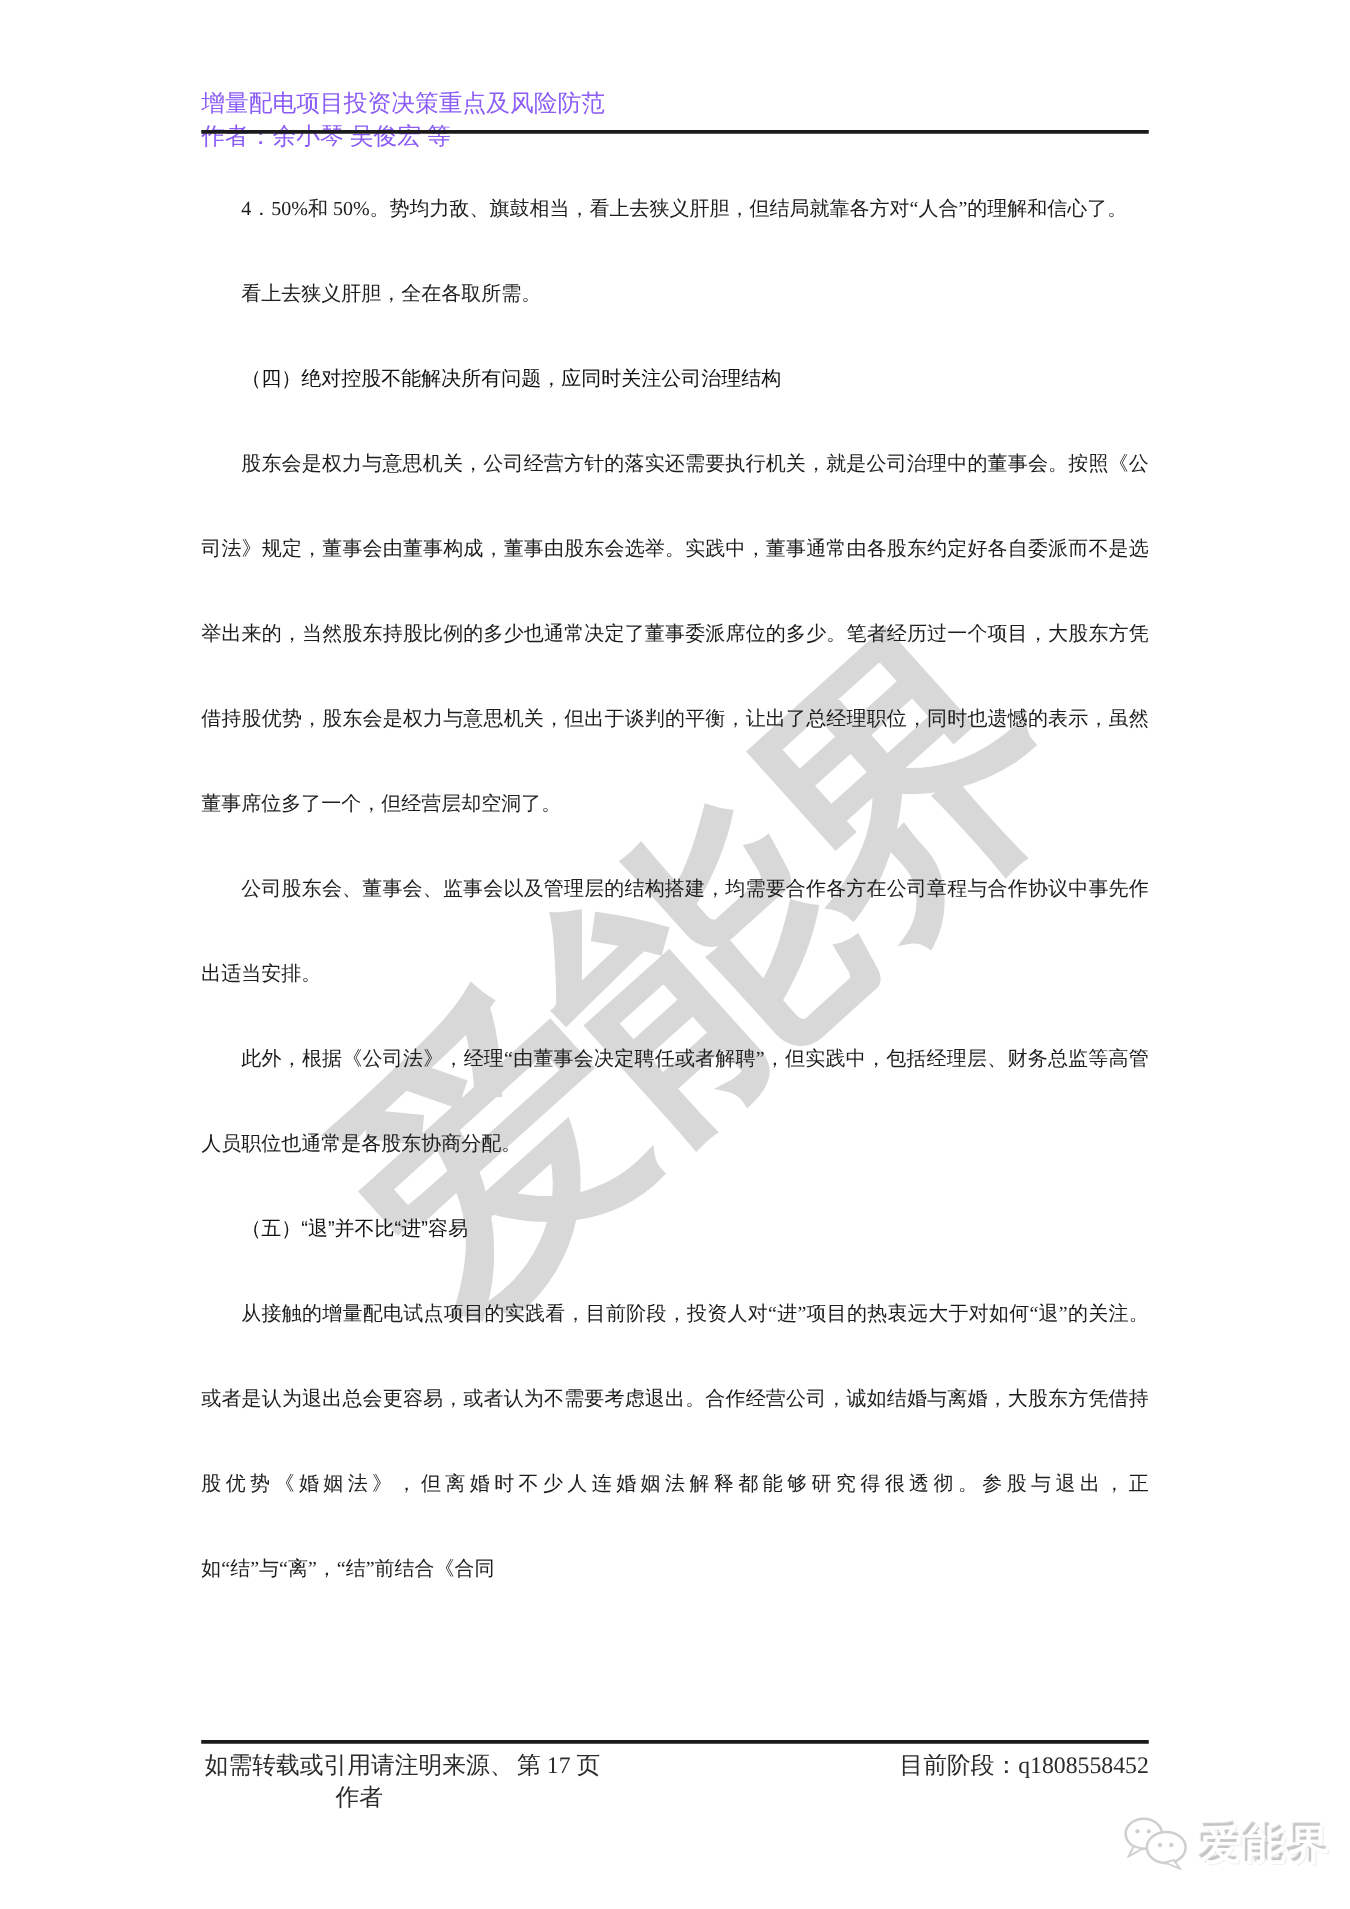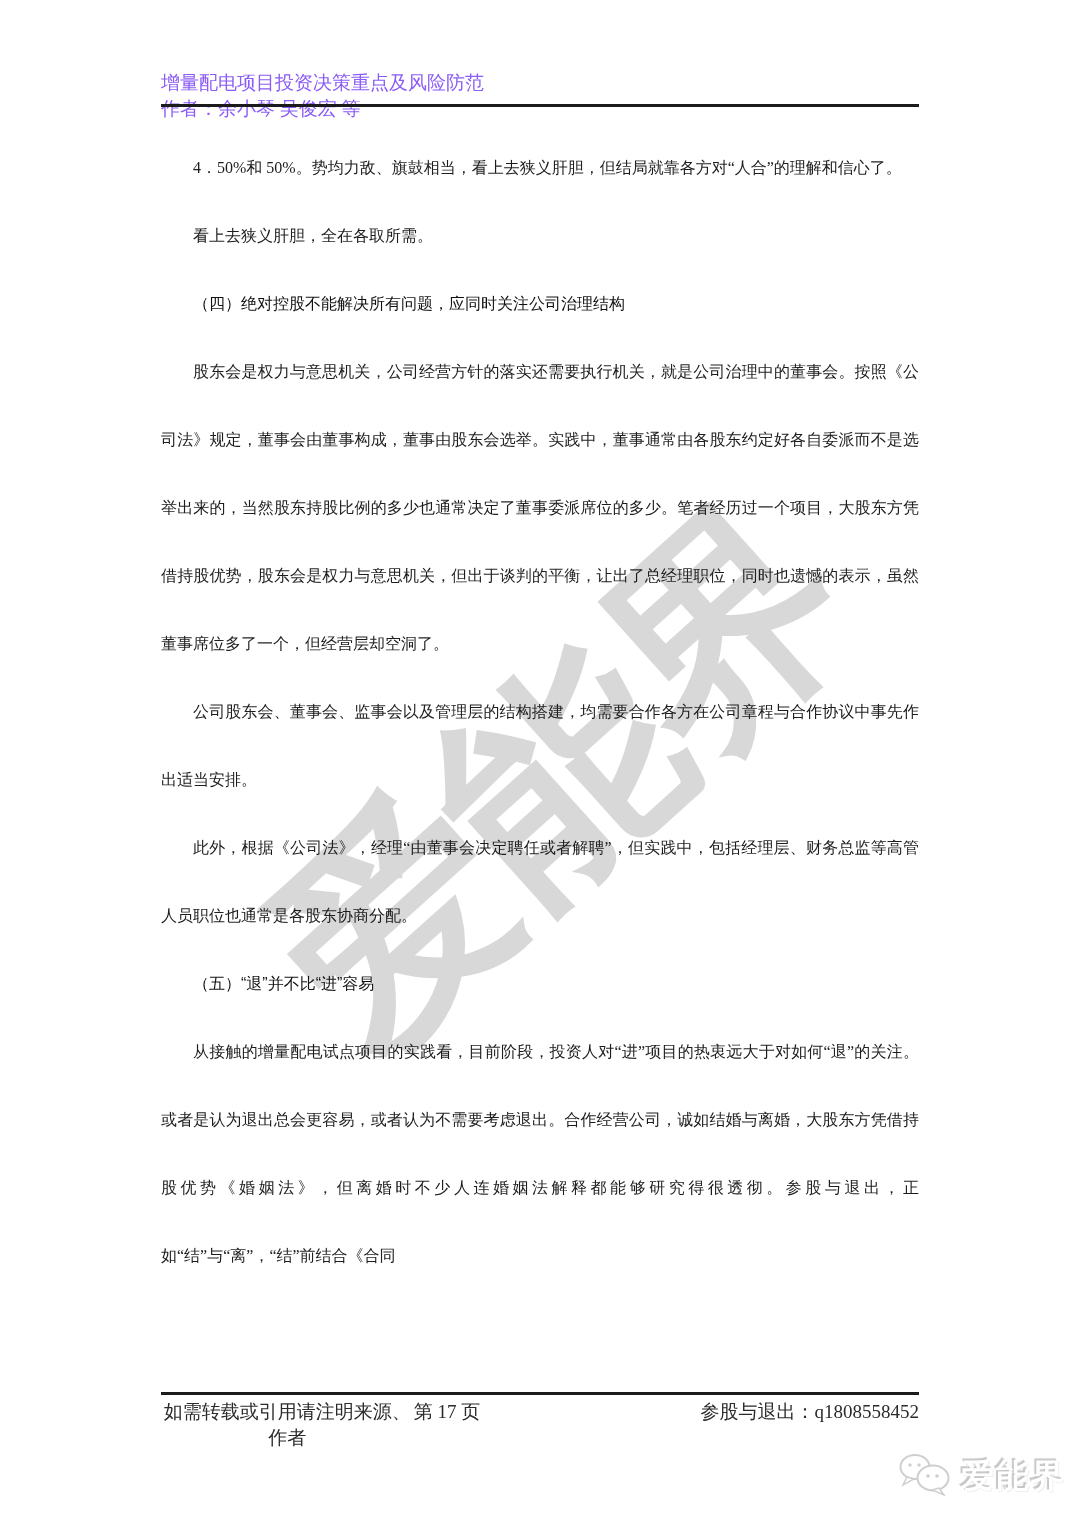--- a/index.html
+++ b/index.html
@@ -95,21 +95,21 @@
       <p class="para">公司股东会、董事会、监事会以及管理层的结构搭建，均需要合作各方在公司章程与合作协议中事先作出适当安排。</p>
       <p class="para">此外，根据《公司法》，经理“由董事会决定聘任或者解聘”，但实践中，包括经理层、财务总监等高管人员职位也通常是各股东协商分配。</p>
       <p class="heading">（五）“退”并不比“进”容易</p>
       <p class="para">从接触的增量配电试点项目的实践看，目前阶段，投资人对“进”项目的热衷远大于对如何“退”的关注。或者是认为退出总会更容易，或者认为不需要考虑退出。合作经营公司，诚如结婚与离婚，大股东方凭借持股优势《婚姻法》，但离婚时不少人连婚姻法解释都能够研究得很透彻。参股与退出，正如“结”与“离”，“结”前结合《合同</p>
     </div>
 
     <div class="rule rule-footer"></div>
     <div class="footer">
       <span class="f-left">如需转载或引用请注明来源、作者</span>
       <span class="f-center">第 17 页</span>
-      <span class="f-right">参股与退出：q1808558452</span>
+      <span class="f-right">目前阶段：q1808558452</span>
     </div>
 
     <div class="brand">
       <span>
         <svg width="56" height="44" viewBox="0 0 56 44" xmlns="http://www.w3.org/2000/svg">
           <ellipse cx="18" cy="15" rx="14.5" ry="12" fill="#ffffff" stroke="#cfcfcf" stroke-width="2"></ellipse>
           <path d="M10 25 L6 33 L17 27 Z" fill="#ffffff" stroke="#cfcfcf" stroke-width="1.5"></path>
           <circle cx="13" cy="13" r="1.7" fill="#cfcfcf"></circle>
           <circle cx="22" cy="13" r="1.7" fill="#cfcfcf"></circle>
           <ellipse cx="36" cy="26" rx="15.5" ry="12.5" fill="#ffffff" stroke="#cfcfcf" stroke-width="2"></ellipse>

